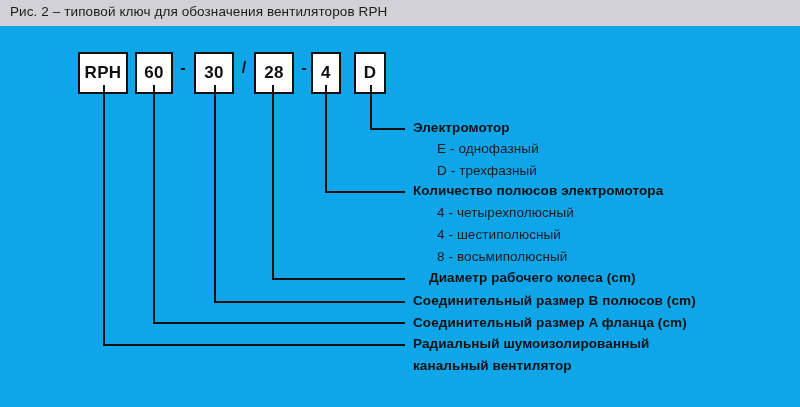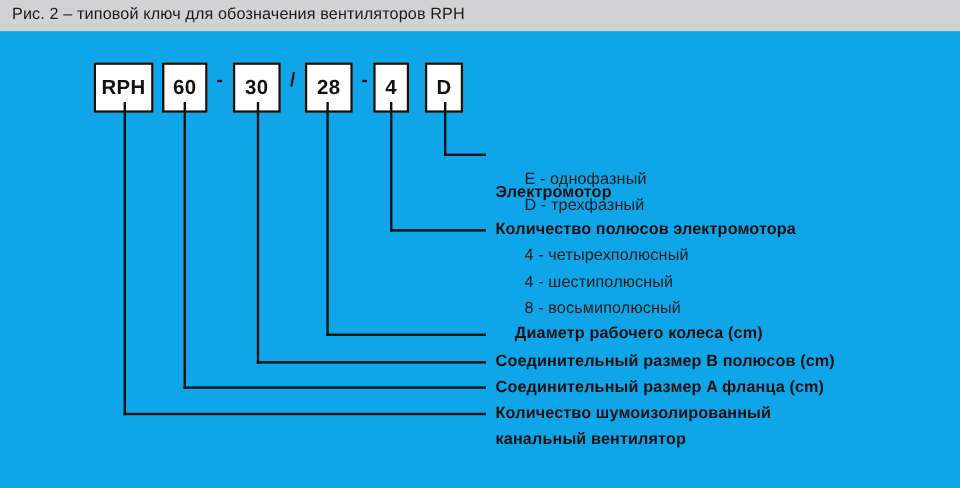--- a/index.html
+++ b/index.html
@@ -129,27 +129,27 @@
       <div class="leader-h" style="left: 272px; top: 278px; width: 133px;"></div>
       <div class="leader-v" style="left: 214px; top: 85px; height: 218px;"></div>
       <div class="leader-h" style="left: 214px; top: 301px; width: 191px;"></div>
       <div class="leader-v" style="left: 153px; top: 85px; height: 239px;"></div>
       <div class="leader-h" style="left: 153px; top: 322px; width: 252px;"></div>
       <div class="leader-v" style="left: 103px; top: 85px; height: 261px;"></div>
       <div class="leader-h" style="left: 103px; top: 344px; width: 302px;"></div>
     </div>
 
   <div id="legend-layer">
-      <div class="label-main" style="top: 120px; margin-top: 32px;">Электромотор</div>
+      <div class="label-main" style="top: 120px;">Электромотор</div>
       <div class="label-sub" style="top: 141px; text-align: center;">E - однофазный</div>
       <div class="label-sub" style="top: 163px;">D - трехфазный</div>
       <div class="label-main" style="top: 183px;">Количество полюсов электромотора</div>
       <div class="label-sub" style="top: 205px;">4 - четырехполюсный</div>
       <div class="label-sub" style="top: 227px;">4 - шестиполюсный</div>
       <div class="label-sub" style="top: 249px;">8 - восьмиполюсный</div>
       <div class="label-main" style="top: 270px; margin-left: 16px;">Диаметр рабочего колеса (cm)</div>
       <div class="label-main" style="top: 293px;">Соединительный размер B полюсов (cm)</div>
       <div class="label-main" style="top: 315px;">Соединительный размер A фланца (cm)</div>
-      <div class="label-main" style="top: 336px;">Количество шумоизолированный</div>
+      <div class="label-main" style="top: 336px;">Радиальный шумоизолированный</div>
       <div class="label-main" style="top: 358px;">канальный вентилятор</div>
     </div>
 
 </div>
 
 </body></html>

